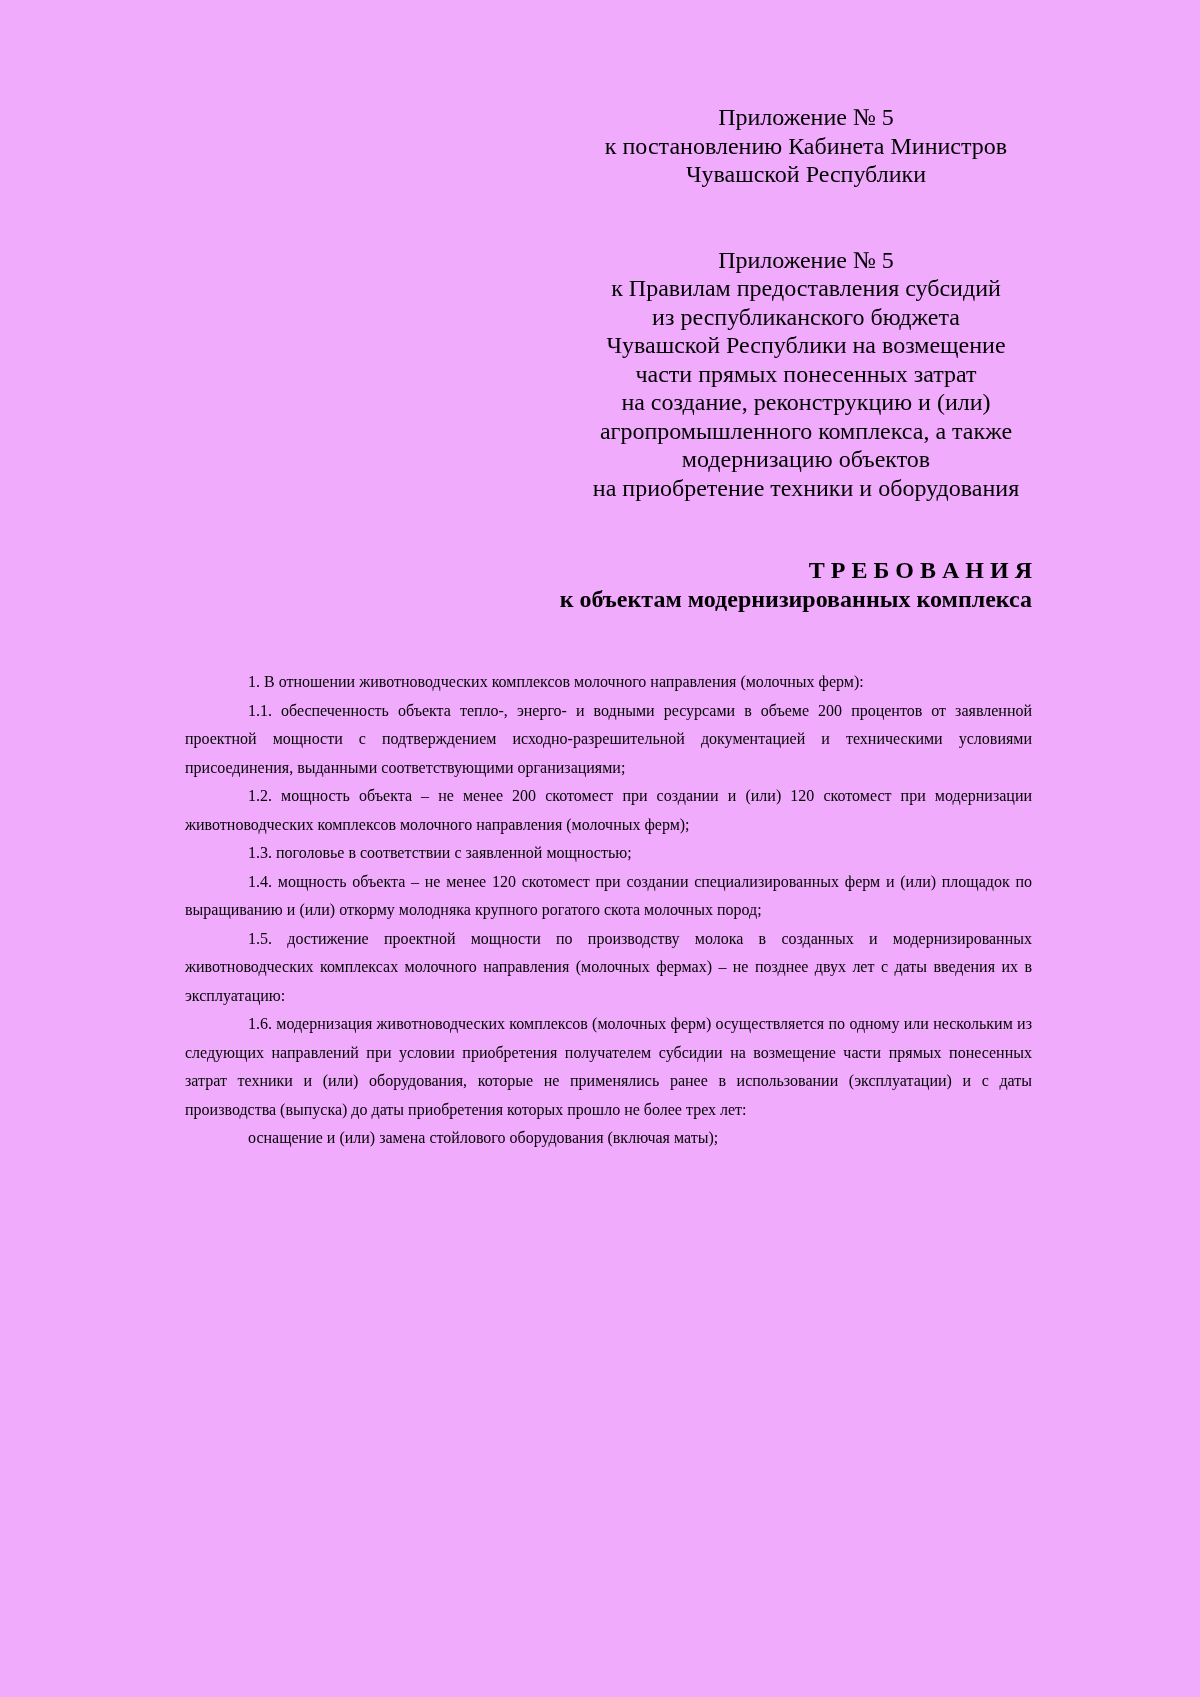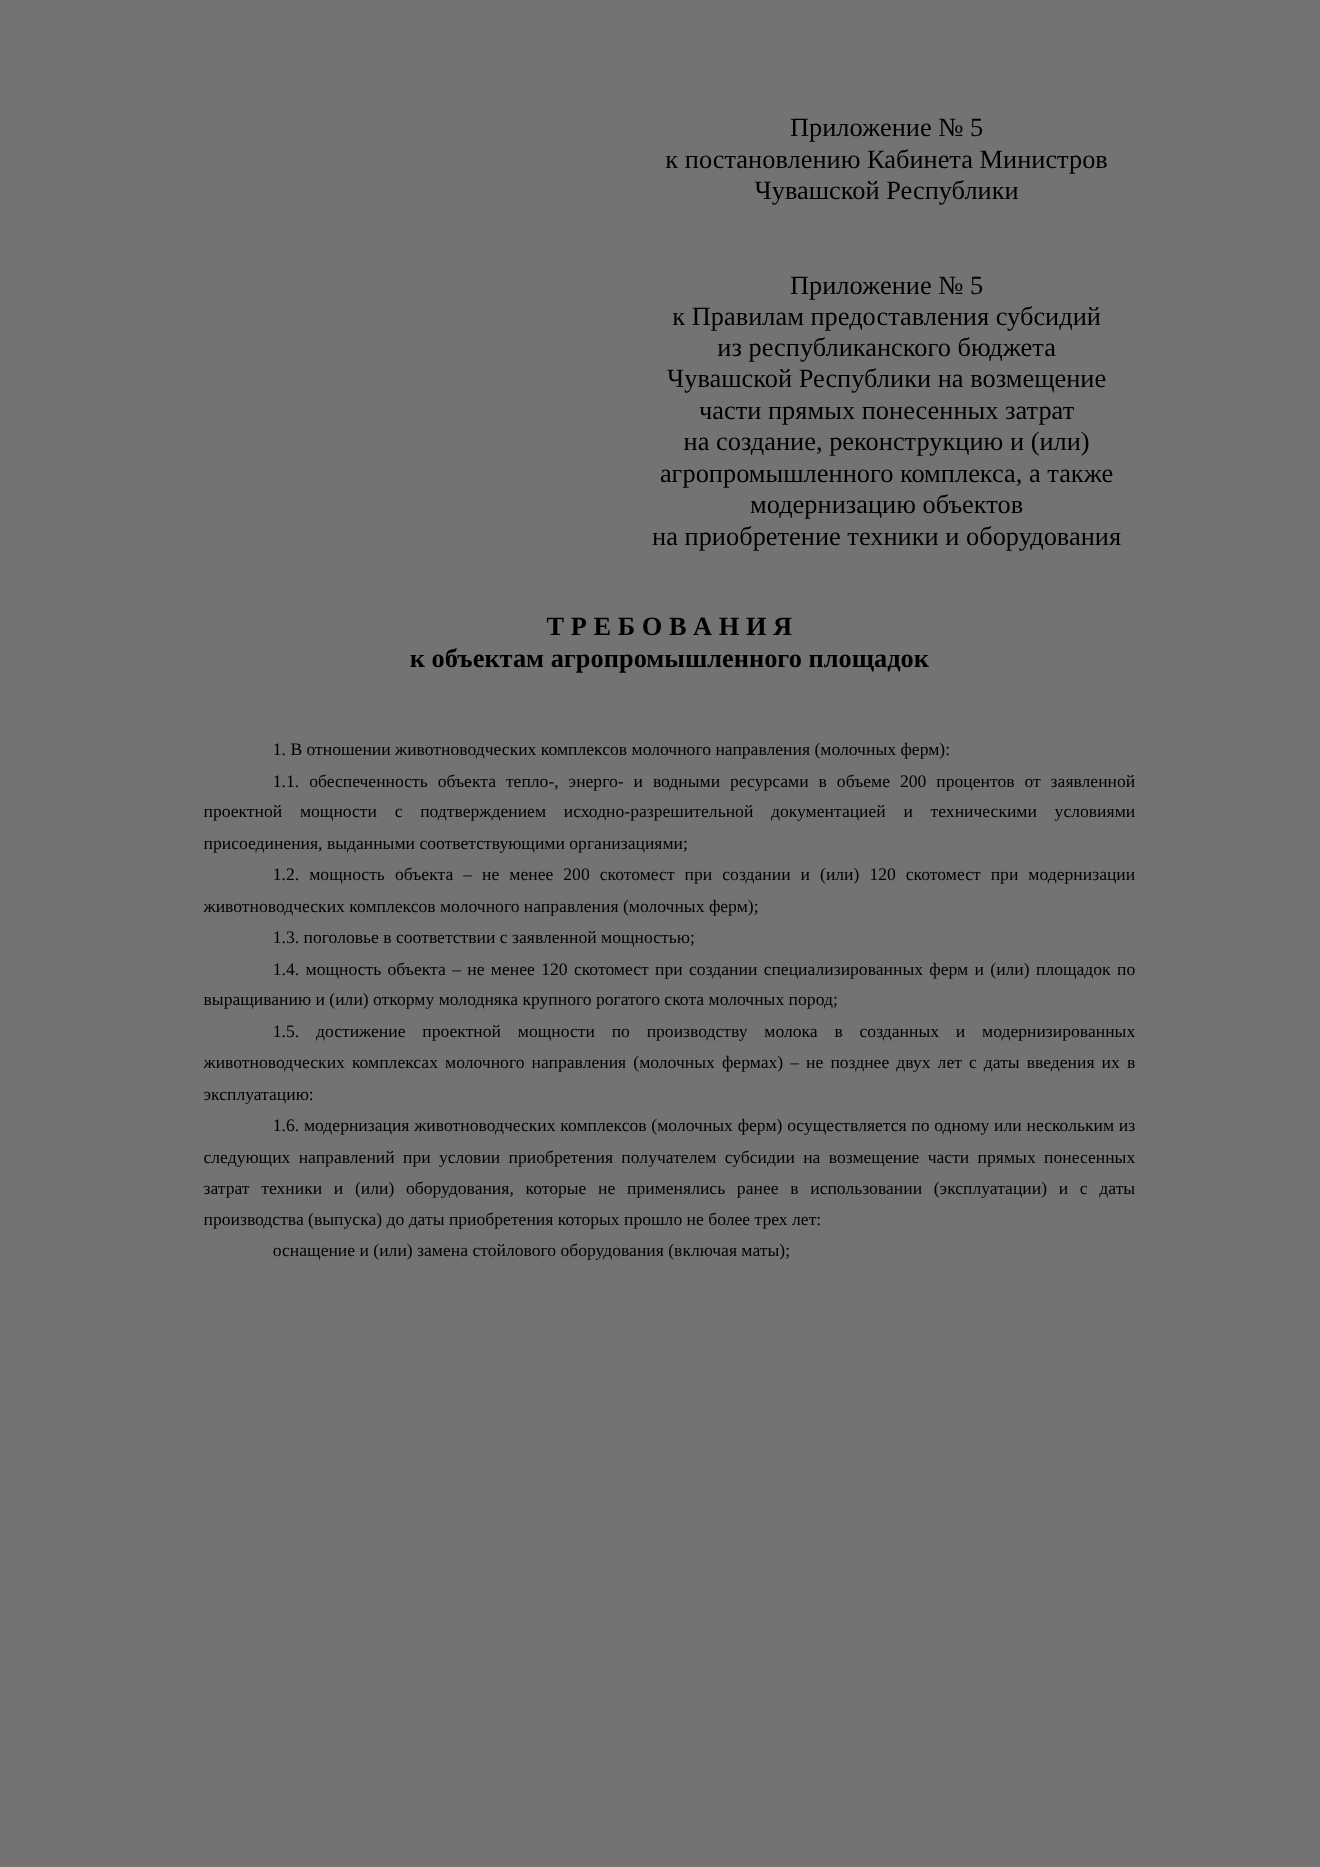--- a/index.html
+++ b/index.html
@@ -10,40 +10,40 @@
   }
   body {
     font-family: "Liberation Serif", "DejaVu Serif", serif;
     color: #000000;
   }
   .page {
     width: 1200px;
     min-height: 1697px;
     box-sizing: border-box;
     margin: 0 auto;
-    background: #737373;
+    background: #f0abfc;
     padding: 103px 168px 60px 185px;
   }
   .stamp {
     width: 452px;
     margin-left: auto;
     margin-right: 0;
     text-align: center;
     font-size: 24px;
     line-height: 28.5px;
   }
   .stamp-line {
     white-space: pre-wrap;
   }
   .stamp-second {
     margin-top: 57px;
   }
   .title-block {
     margin-top: 54px;
-    text-align: center;
+    text-align: right;
     font-weight: bold;
     font-size: 24px;
     line-height: 28.5px;
   }
   .body-block {
     margin-top: 55px;
     font-size: 16px;
     line-height: 28.5px;
   }
   .body-block p {
@@ -70,21 +70,21 @@
     <div class="stamp-line">Чувашской Республики на возмещение</div>
     <div class="stamp-line">части прямых понесенных затрат</div>
     <div class="stamp-line">на создание, реконструкцию и (или)</div>
     <div class="stamp-line">агропромышленного комплекса, а также</div>
     <div class="stamp-line">модернизацию объектов</div>
     <div class="stamp-line">на приобретение техники и оборудования</div>
   </div>
 
   <div class="title-block">
     <div>Т Р Е Б О В А Н И Я</div>
-    <div>к объектам агропромышленного площадок</div>
+    <div>к объектам модернизированных комплекса</div>
   </div>
 
   <div class="body-block">
     <p>1. В отношении животноводческих комплексов молочного направления (молочных ферм):</p>
     <p>1.1. обеспеченность объекта тепло-, энерго- и водными ресурсами в объеме 200 процентов от заявленной проектной мощности с подтверждением исходно-разрешительной документацией и техническими условиями присоединения, выданными соответствующими организациями;</p>
     <p>1.2. мощность объекта – не менее 200 скотомест при создании и (или) 120 скотомест при модернизации животноводческих комплексов молочного направления (молочных ферм);</p>
     <p>1.3. поголовье в соответствии с заявленной мощностью;</p>
     <p>1.4. мощность объекта – не менее 120 скотомест при создании специализированных ферм и (или) площадок по выращиванию и (или) откорму молодняка крупного рогатого скота молочных пород;</p>
     <p>1.5. достижение проектной мощности по производству молока в созданных и модернизированных животноводческих комплексах молочного направления (молочных фермах) – не позднее двух лет с даты введения их в эксплуатацию:</p>
     <p>1.6. модернизация животноводческих комплексов (молочных ферм) осуществляется по одному или нескольким из следующих направлений при условии приобретения получателем субсидии на возмещение части прямых понесенных затрат техники и (или) оборудования, которые не применялись ранее в использовании (эксплуатации) и с даты производства (выпуска) до даты приобретения которых прошло не более трех лет:</p>

